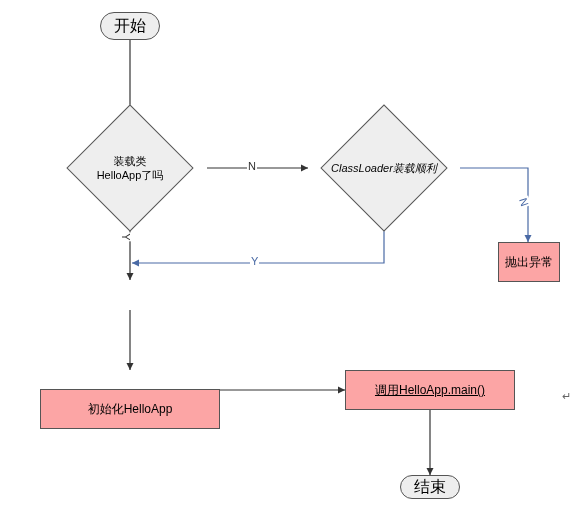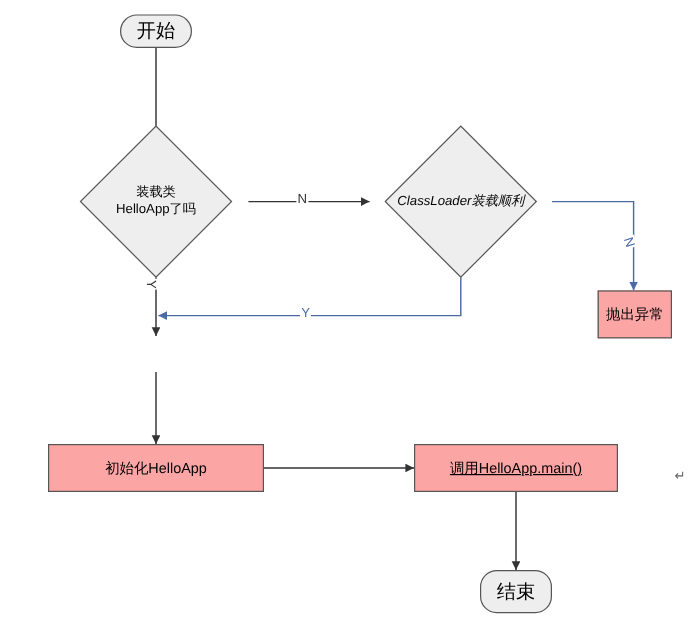--- a/index.html
+++ b/index.html
@@ -127,29 +127,29 @@
   <div class="diamond-wrap" style="left:339px; top:123px; width:90px; height:90px;font-style:italic;">
     <div class="diamond"></div>
     <div class="diamond-label">ClassLoader装载顺利</div>
   </div>
 
   <div class="process" style="left:498px; top:242px; width:62px; height:40px;">
     <span>抛出异常</span>
   </div>
 
 
-  <div class="process" style="left:40px; top:370px; width:180px; height:40px;">
+  <div class="process" style="left:40px; top:389px; width:180px; height:40px;">
     <span>初始化HelloApp</span>
   </div>
 
   <div class="process" style="left:345px; top:370px; width:170px; height:40px;text-decoration:underline;">
     <span>调用HelloApp.main()</span>
   </div>
 
-  <div class="terminator" style="left:400px; top:475px; width:60px; height:36px;">
+  <div class="terminator" style="left:400px; top:475px; width:60px; height:24px;">
     <span>结束</span>
   </div>
 
   <div class="edge-label" style="left:247px; top:160px;">N</div>
   <div class="edge-label" style="left:121px; top:231px; transform:rotate(90deg);">Y</div>
   <div class="edge-label" style="left:519px; top:196px; transform:rotate(72deg); color:#4a6aa5;">N</div>
   <div class="edge-label" style="left:250px; top:255px; color:#4a6aa5;">Y</div>
 
   <div class="footnote" style="left:562px; top:390px;">↵</div>
 

